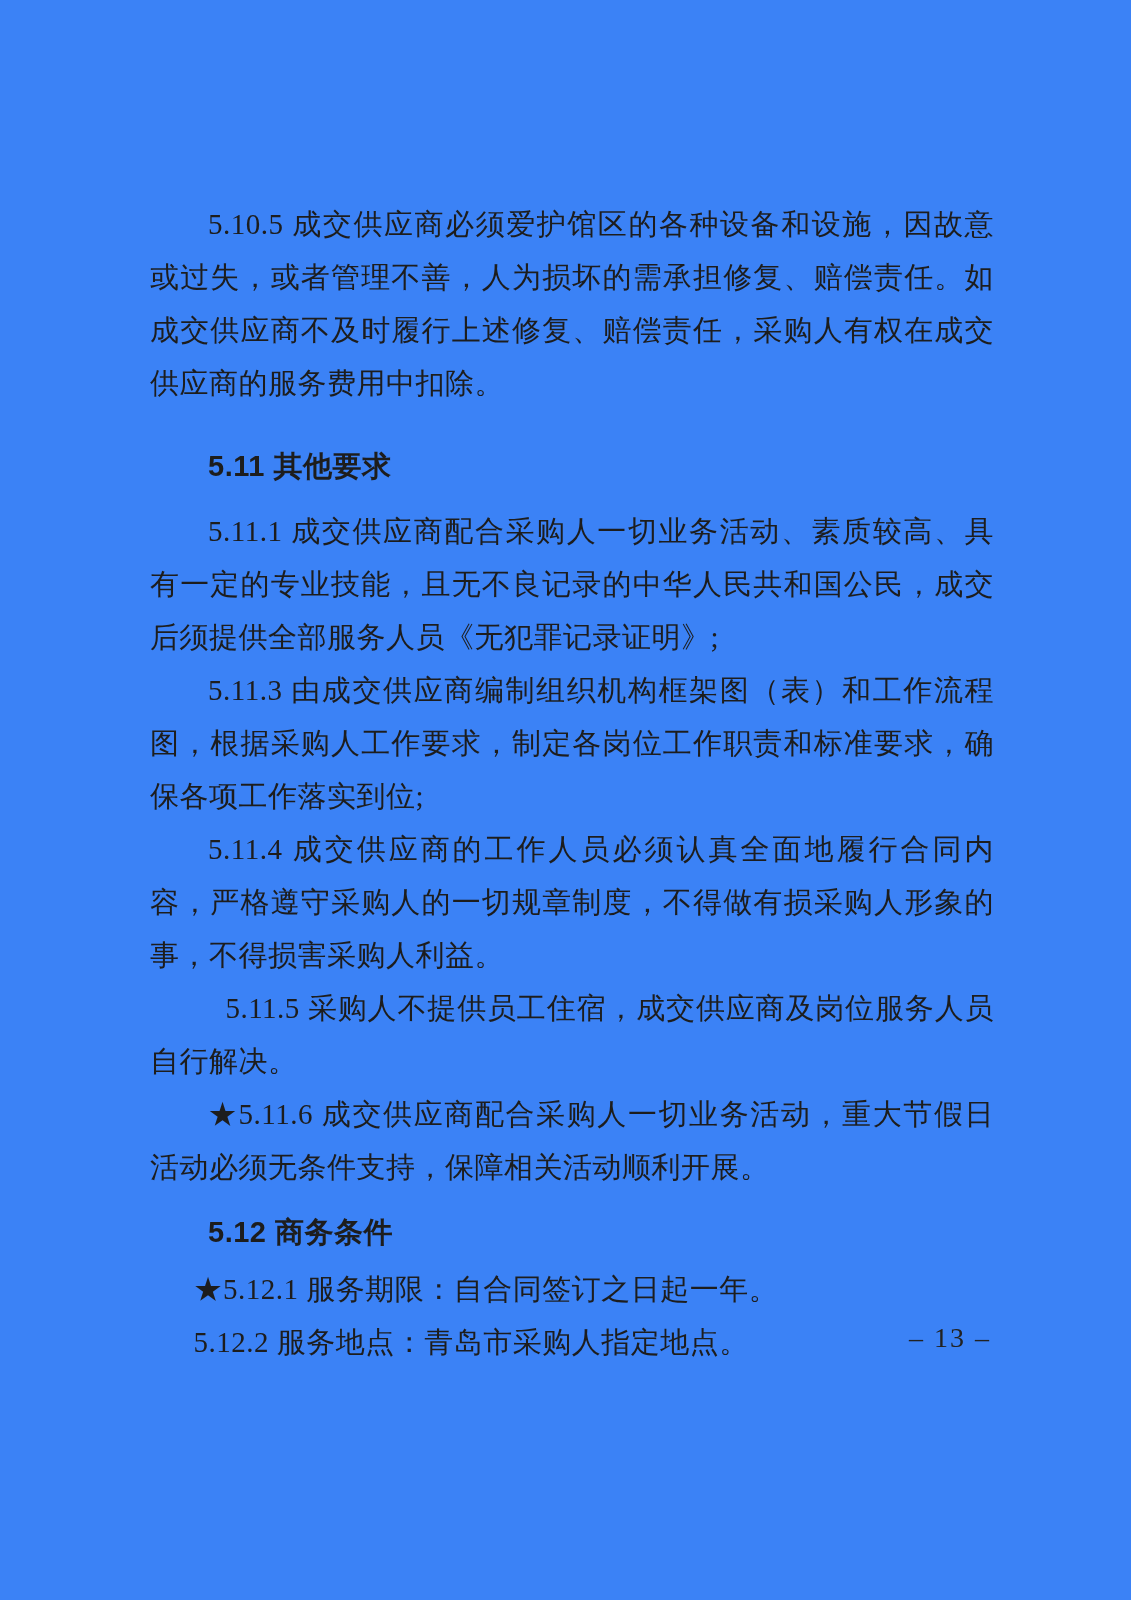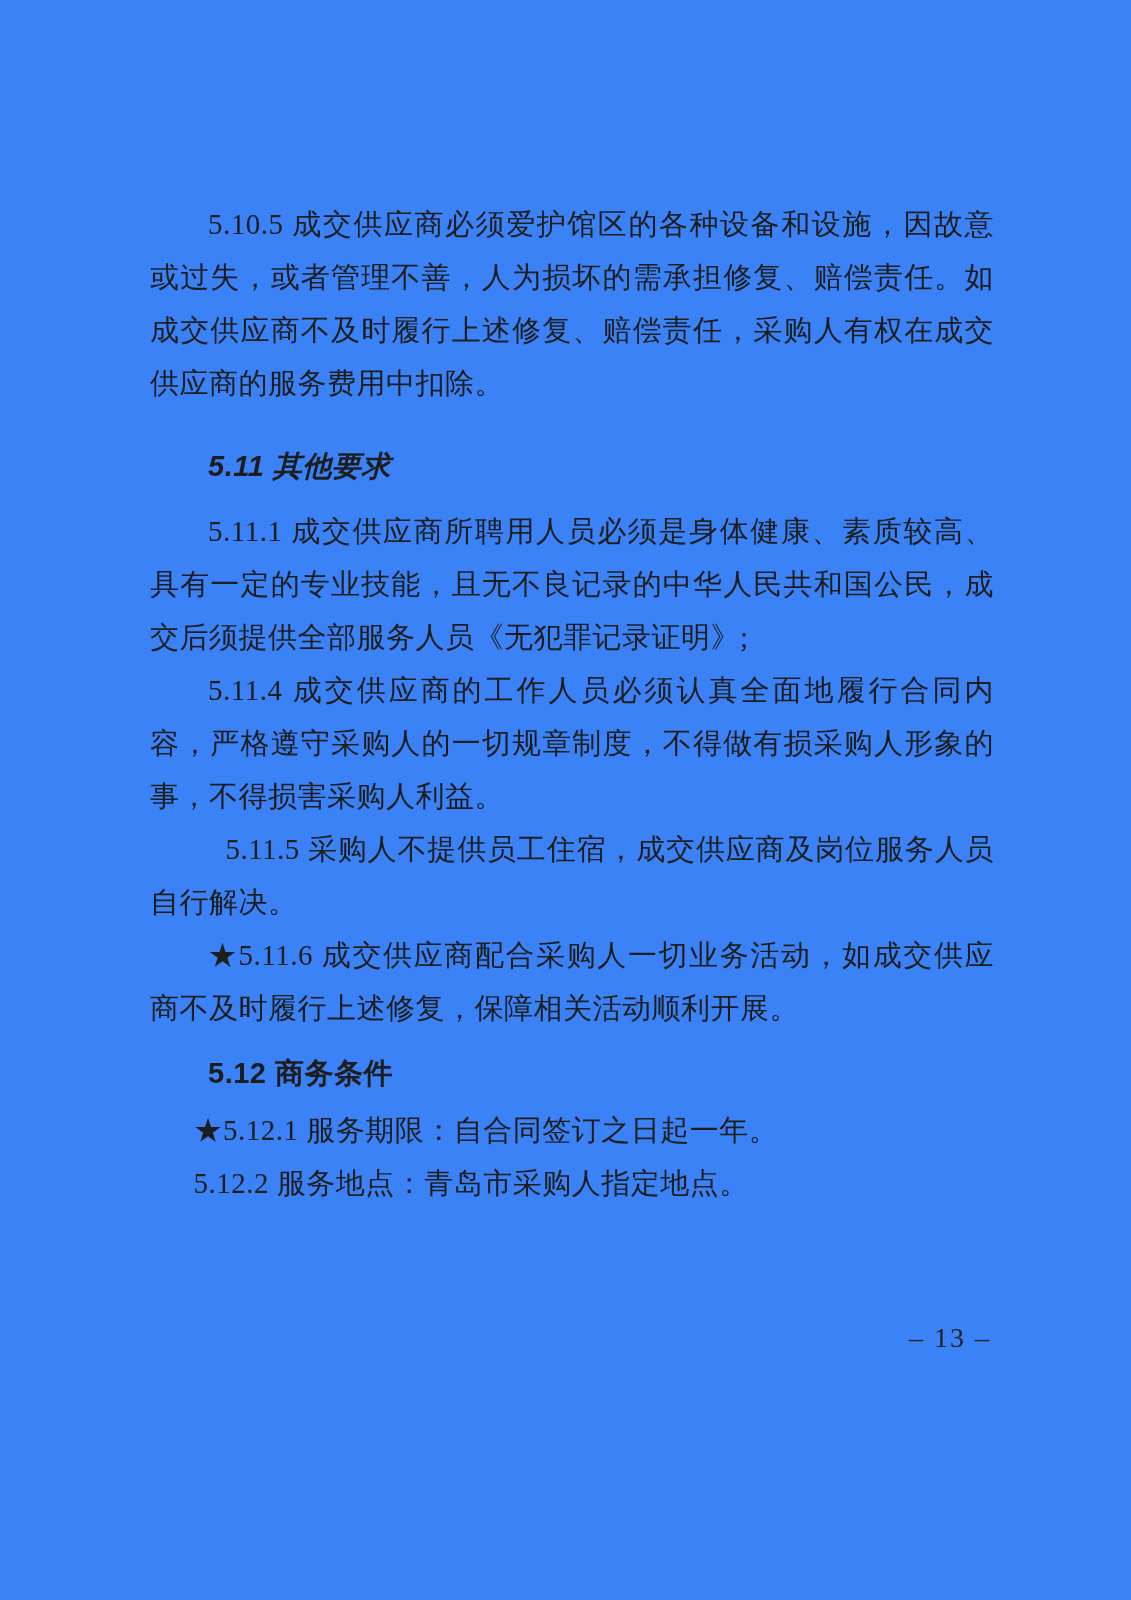--- a/index.html
+++ b/index.html
@@ -35,21 +35,21 @@
 
   h2.heading {
     font-size: 29px;
     line-height: 53px;
     font-weight: bold;
     text-indent: 2em;
     letter-spacing: 0.5px;
     font-family: "Liberation Sans", "DejaVu Sans", sans-serif;
   }
 
-  h2.h-511 { margin-top: 30px; margin-bottom: 12px; font-style: italic; }
+  h2.h-511 { margin-top: 30px; margin-bottom: 12px; }
   h2.h-512 { margin-top: 12px; margin-bottom: 4px; }
 
   .page-number {
     position: absolute;
     top: 1321px;
     right: 140px;
     font-size: 28px;
     line-height: 34px;
     color: #222222;
     letter-spacing: 2px;
@@ -58,29 +58,30 @@
 </head>
 <body>
 
 <div class="page">
   <div class="content">
 
     <p class="body">5.10.5 成交供应商必须爱护馆区的各种设备和设施，因故意或过失，或者管理不善，人为损坏的需承担修复、赔偿责任。如成交供应商不及时履行上述修复、赔偿责任，采购人有权在成交供应商的服务费用中扣除。</p>
 
     <h2 class="heading h-511">5.11 其他要求</h2>
 
-    <p class="body">5.11.1 成交供应商所聘用人员必须是身体健康、素质较高、具有一定的专业技能，且无不良记录的中华人民共和国公民，成交后须提供全部服务人员《无犯罪记录证明》;</p>
+    <p class="body">5.11.1 成交供应商配合采购人一切业务活动、素质较高、具有一定的专业技能，且无不良记录的中华人民共和国公民，成交后须提供全部服务人员《无犯罪记录证明》;</p>
 
 
+    <p class="body">5.11.3 由成交供应商编制组织机构框架图（表）和工作流程图，根据采购人工作要求，制定各岗位工作职责和标准要求，确保各项工作落实到位;</p>
 
     <p class="body">5.11.4 成交供应商的工作人员必须认真全面地履行合同内容，严格遵守采购人的一切规章制度，不得做有损采购人形象的事，不得损害采购人利益。</p>
 
     <p class="body indent-lg">5.11.5 采购人不提供员工住宿，成交供应商及岗位服务人员自行解决。</p>
 
-    <p class="body">★5.11.6 成交供应商配合采购人一切业务活动，如成交供应商不及时履行上述修复，保障相关活动顺利开展。</p>
+    <p class="body">★5.11.6 成交供应商配合采购人一切业务活动，重大节假日活动必须无条件支持，保障相关活动顺利开展。</p>
 
     <h2 class="heading h-512">5.12 商务条件</h2>
 
     <p class="body indent-sm">★5.12.1 服务期限：自合同签订之日起一年。</p>
 
     <p class="body indent-sm">5.12.2 服务地点：青岛市采购人指定地点。</p>
 
   </div>
 
   <div class="page-number">– 13 –</div>

